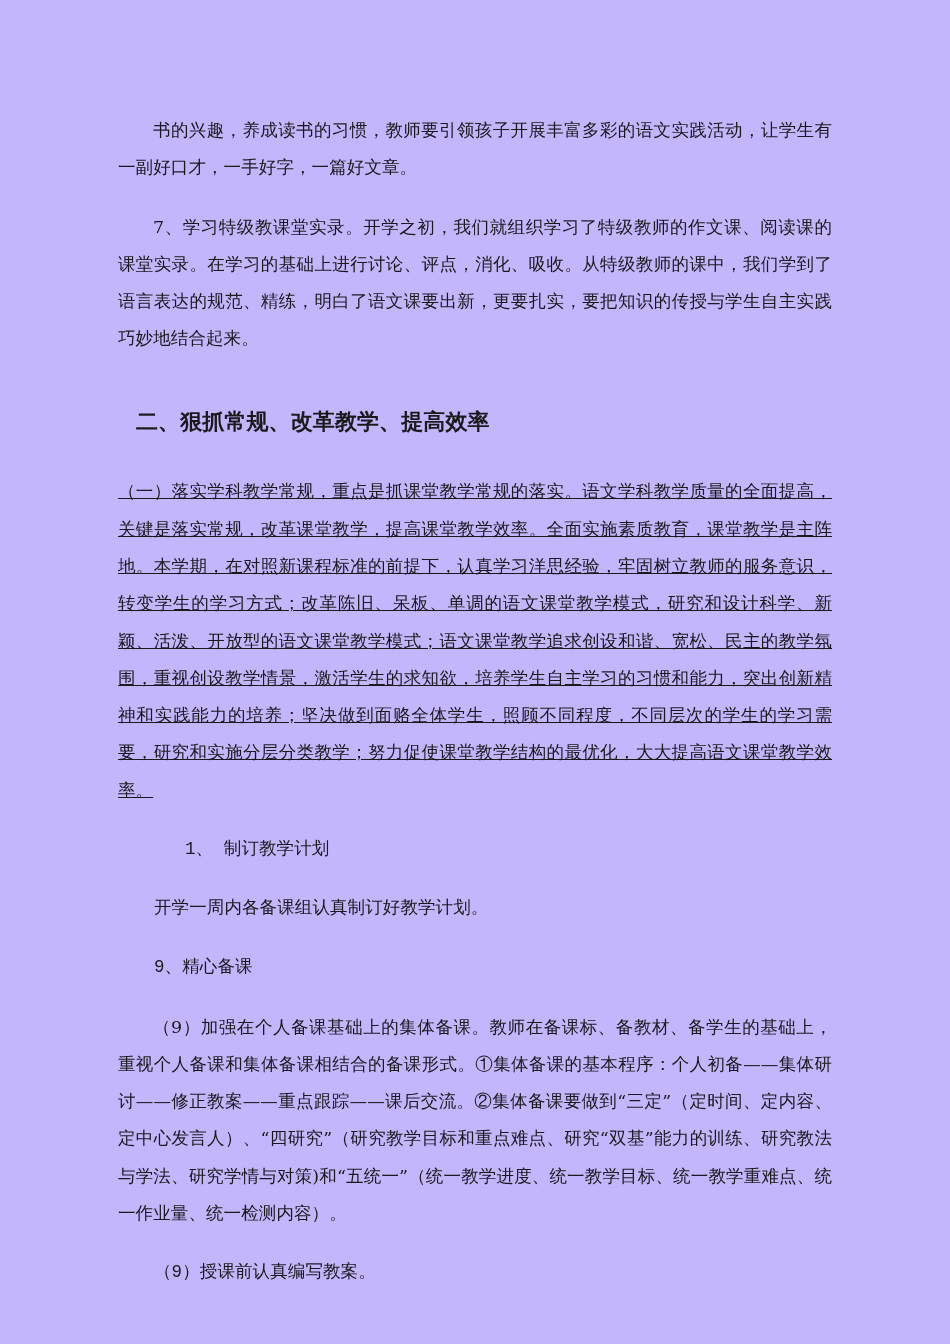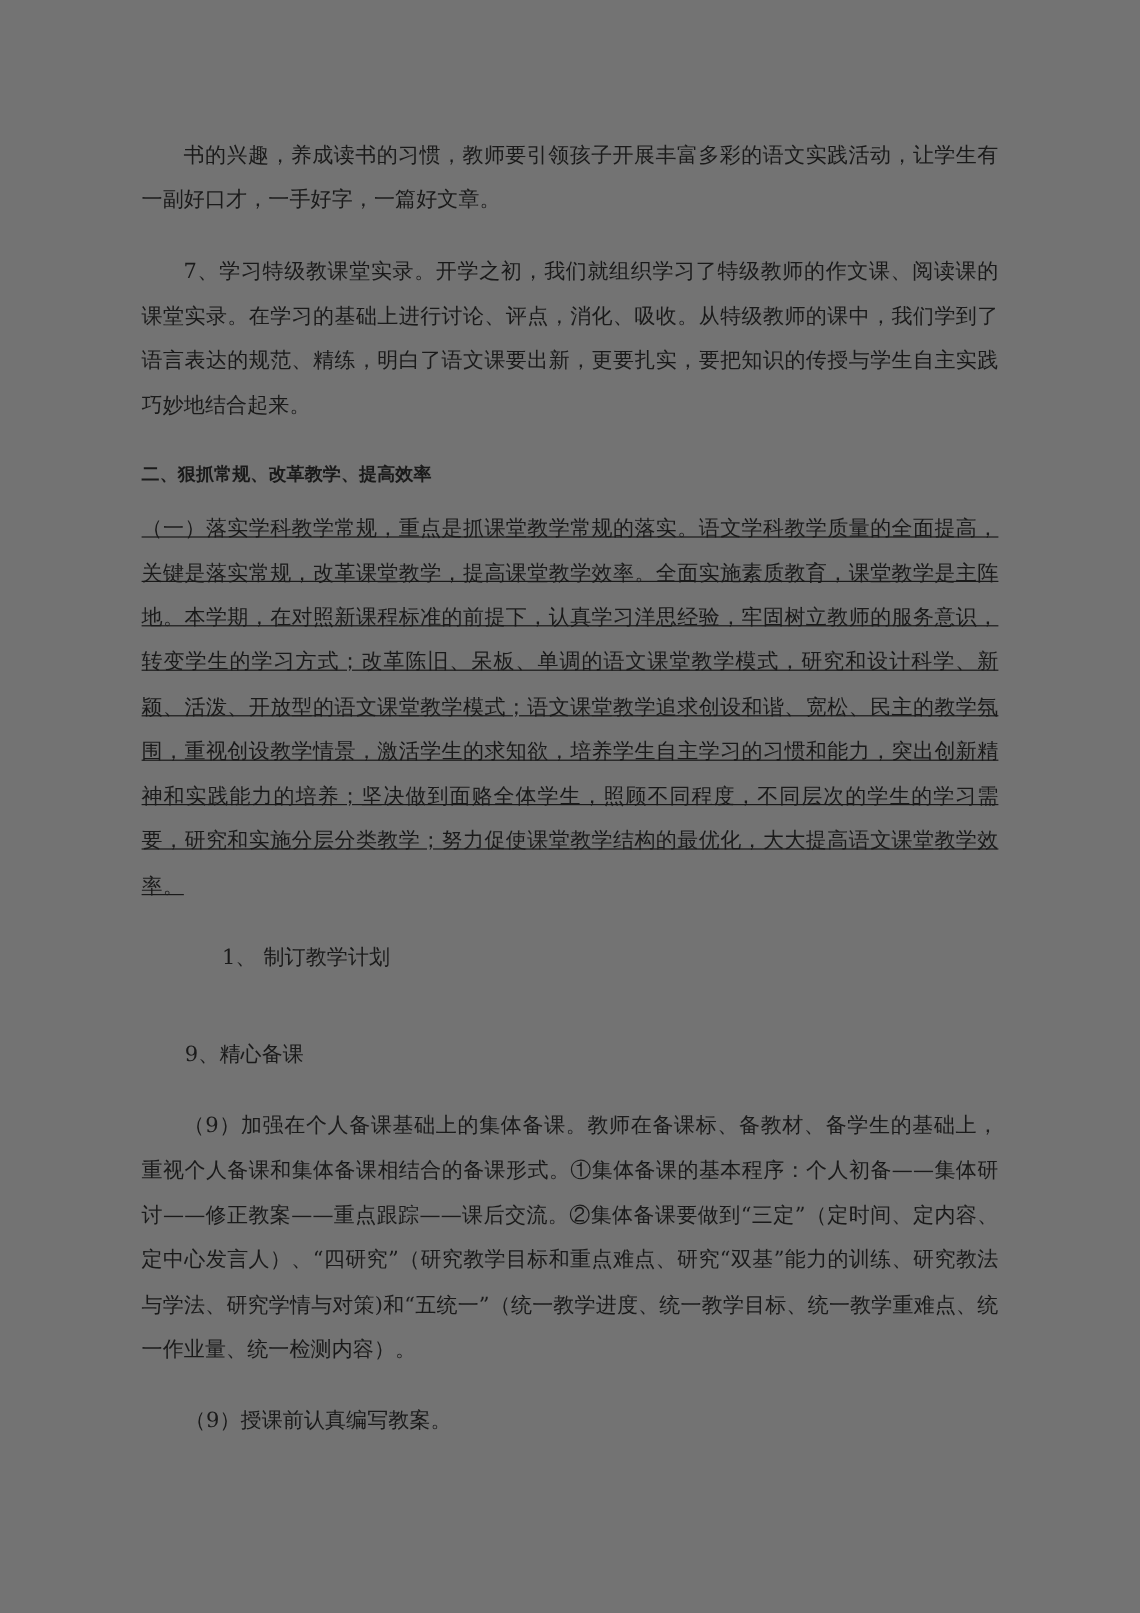--- a/index.html
+++ b/index.html
@@ -9,21 +9,21 @@
     background: #ffffff;
   }
   body {
     font-family: "DejaVu Serif", "Liberation Serif", serif;
     color: #1a1a1a;
   }
   .page {
     position: relative;
     width: 950px;
     height: 1344px;
-    background: #737373;
+    background: #c4b5fd;
     overflow: hidden;
     box-sizing: border-box;
   }
   .content {
     position: absolute;
     left: 118px;
     top: 112px;
     width: 714px;
   }
   .para {
@@ -38,32 +38,33 @@
   .indent2 {
     text-indent: 2em;
   }
   .indent0 {
     text-indent: 0;
     text-decoration: underline;
   }
   .gap-sm { height: 11px; }
   .gap-md { height: 22px; }
   .heading {
-    font-size: 15px;
+    font-size: 22px;
     line-height: 2.13;
-    margin: 0;
+    margin: 18px;
     text-indent: 0;
     letter-spacing: 0.1px;
   }
   .item-line {
     font-size: 17.5px;
     line-height: 2.13;
     margin: 0;
     text-indent: 0;
     letter-spacing: 0.1px;
+    font-family: Liberation Mono, monospace;
   }
   .item-indent {
     padding-left: 67px;
   }
   .item-indent-sm {
     padding-left: 36px;
   }
 </style>
 </head>
 <body>
@@ -84,20 +85,21 @@
     <div class="gap-sm"></div>
 
     <p class="para indent0">（一）落实学科教学常规，重点是抓课堂教学常规的落实。语文学科教学质量的全面提高，关键是落实常规，改革课堂教学，提高课堂教学效率。全面实施素质教育，课堂教学是主阵地。本学期，在对照新课程标准的前提下，认真学习洋思经验，牢固树立教师的服务意识，转变学生的学习方式；改革陈旧、呆板、单调的语文课堂教学模式，研究和设计科学、新颖、活泼、开放型的语文课堂教学模式；语文课堂教学追求创设和谐、宽松、民主的教学氛围，重视创设教学情景，激活学生的求知欲，培养学生自主学习的习惯和能力，突出创新精神和实践能力的培养；坚决做到面赂全体学生，照顾不同程度，不同层次的学生的学习需要，研究和实施分层分类教学；努力促使课堂教学结构的最优化，大大提高语文课堂教学效率。</p>
 
     <div class="gap-md"></div>
 
     <p class="item-line item-indent">1、 制订教学计划</p>
 
     <div class="gap-md"></div>
 
+    <p class="item-line item-indent-sm">开学一周内各备课组认真制订好教学计划。</p>
 
     <div class="gap-md"></div>
 
     <p class="item-line item-indent-sm">9、精心备课</p>
 
     <div class="gap-md"></div>
 
     <p class="para indent2">（9）加强在个人备课基础上的集体备课。教师在备课标、备教材、备学生的基础上，重视个人备课和集体备课相结合的备课形式。①集体备课的基本程序：个人初备——集体研讨——修正教案——重点跟踪——课后交流。②集体备课要做到“三定”（定时间、定内容、定中心发言人）、“四研究”（研究教学目标和重点难点、研究“双基”能力的训练、研究教法与学法、研究学情与对策)和“五统一”（统一教学进度、统一教学目标、统一教学重难点、统一作业量、统一检测内容）。</p>
 
     <div class="gap-md"></div>

